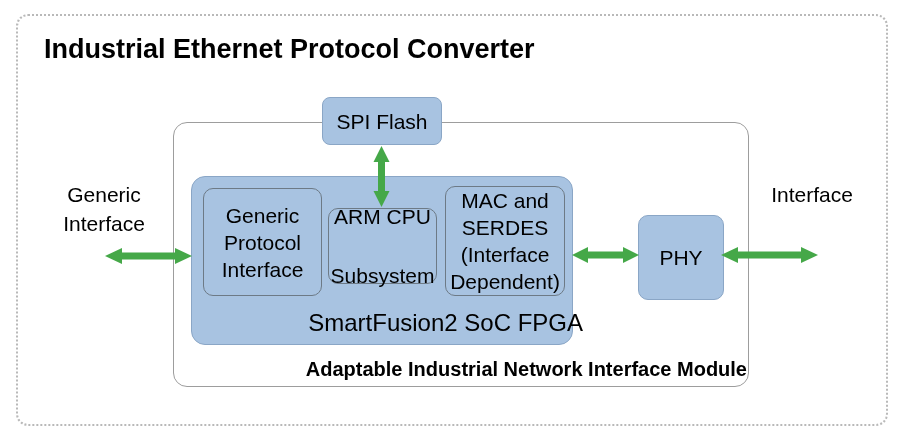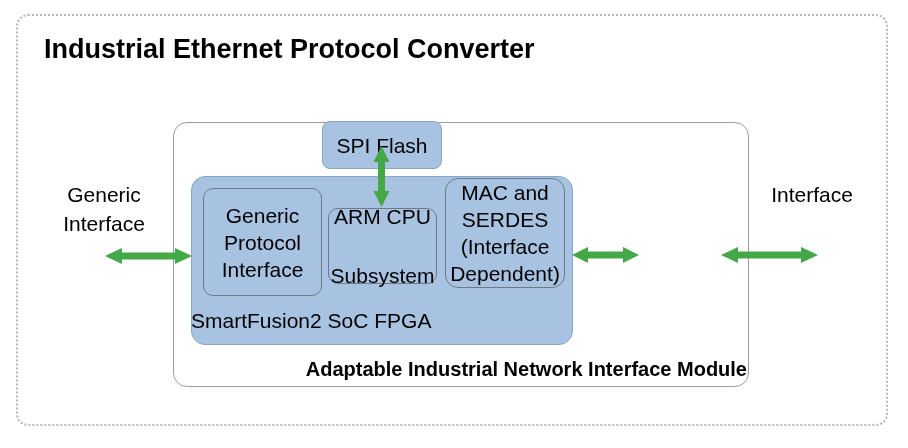--- a/index.html
+++ b/index.html
@@ -30,43 +30,43 @@
     background:#ffffff;border:1px solid var(--module-border);border-radius:14px;
     z-index:1;
   }
   .block{
     position:absolute;background:var(--block-fill);
     display:flex;align-items:center;justify-content:center;
     text-align:center;font-size:21px;line-height:27px;
   }
   .spi-flash{
     left:322px;top:97px;width:118px;height:46px;border-radius:8px;
-    border:1px solid var(--block-border);z-index:3;margin-top:24px;
+    border:1px solid var(--block-border);z-index:3;
   }
   .fpga-box{
     position:absolute;left:191px;top:176px;width:380px;height:167px;
     background:var(--block-fill);border:1px solid var(--block-border);
     border-radius:14px;z-index:2;
   }
   .subblock{
     position:absolute;background:var(--block-fill);
     border:1px solid var(--subblock-border);border-radius:10px;
     display:flex;flex-direction:column;align-items:center;justify-content:center;
     text-align:center;font-size:21px;line-height:27px;z-index:3;
   }
   .gpi-box{left:203px;top:188px;width:117px;height:106px;}
   .arm-box{left:328px;top:208px;width:107px;height:74px;gap:32px;}
-  .mac-box{left:445px;top:178px;width:118px;height:108px;border-radius:13px;}
+  .mac-box{left:445px;top:186px;width:118px;height:108px;}
   .phy-box{
     left:638px;top:215px;width:84px;height:83px;border-radius:10px;
     border:1px solid var(--block-border);z-index:3;
   }
   .fpga-caption{
     position:absolute;left:191px;top:309px;width:380px;
-    text-align:left;font-size:21px;z-index:3;
+    text-align:right;font-size:24px;z-index:3;padding-left:12px;
   }
   .module-caption{
     position:absolute;left:173px;top:358px;width:574px;
     text-align:right;font-size:20px;z-index:2;font-weight:bold;
   }
   .side-label{
     position:absolute;top:180px;width:130px;
     text-align:center;font-size:21px;line-height:29px;z-index:2;
   }
   .generic-label{left:39px;}
@@ -101,20 +101,23 @@
     <span>Subsystem</span>
   </div>
 
   <div class="subblock mac-box">
     <span>MAC and</span>
     <span>SERDES</span>
     <span>(Interface</span>
     <span>Dependent)</span>
   </div>
 
+  <div class="block phy-box">
+    <span>PHY</span>
+  </div>
 
   <div class="fpga-caption">SmartFusion2 SoC FPGA</div>
 
   <div class="module-caption">Adaptable Industrial Network Interface Module</div>
 
   <div class="side-label generic-label">
     <div>Generic</div>
     <div>Interface</div>
   </div>
 

